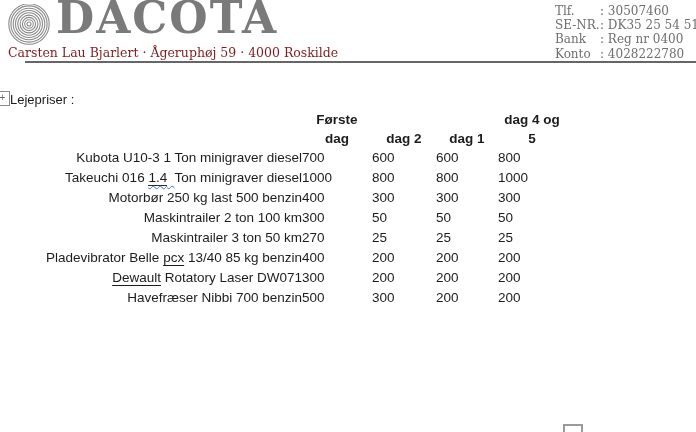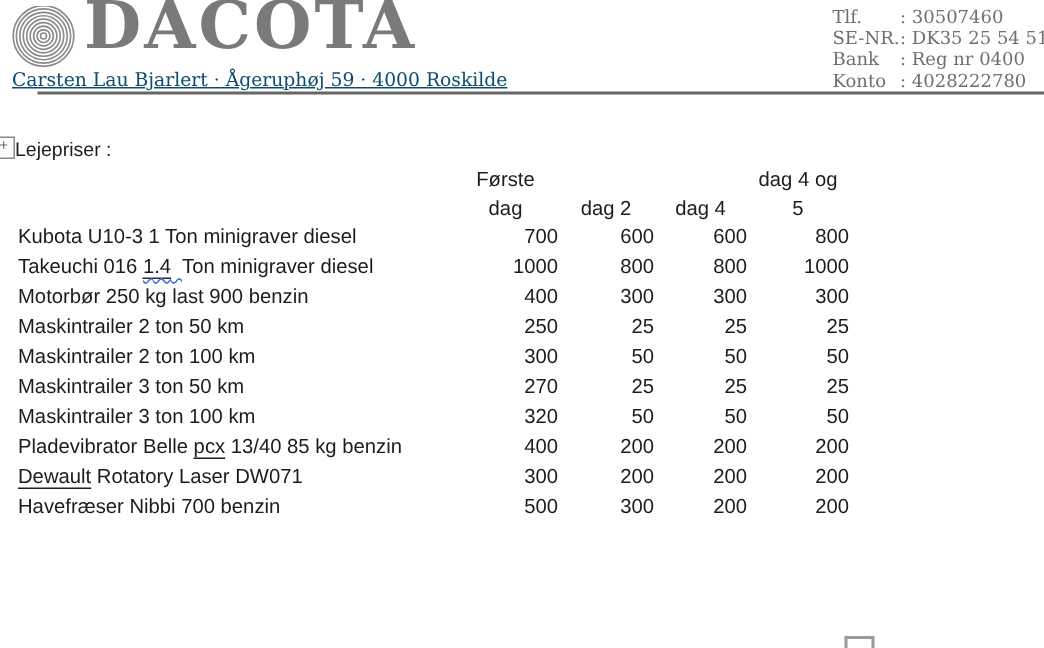--- a/index.html
+++ b/index.html
@@ -17,21 +17,21 @@
   .logo-rings { position: absolute; left: 8px; top: 4px; width: 44px; height: 42px; }
   .logo-word {
     position: absolute; left: 56px; top: -6px;
     font-family: "DejaVu Serif", serif;
     font-weight: 700; font-size: 44px; line-height: 1.1;
     letter-spacing: 2px; color: #7a7a7a;
   }
   .address-line {
     position: absolute; left: 8px; top: 45px;
     font-family: "DejaVu Serif", serif;
-    font-size: 12.5px; color: #0c4a6e; white-space: pre; text-decoration: underline;
+    font-size: 12.5px; color: #7f1d1d; white-space: pre;
   }
   .header-rule { position: absolute; left: 25px; right: 0; top: 61px; height: 2px; background: #666666; }
 
   .contact { position: absolute; left: 555px; top: 4px; font-family: "DejaVu Serif", serif; font-size: 12px; color: #6f6f6f; }
   .contact-row { display: grid; grid-template-columns: 45px auto; line-height: 14.2px; white-space: pre; }
 
   
   .doc-title { position: absolute; left: 10px; top: 92px; font-size: 13px; color: #1c1c1c; white-space: pre; }
   .table-handle {
     position: absolute; left: -5px; top: 91px;
@@ -43,26 +43,26 @@
   table.price-table {
     position: absolute; left: 12px; top: 110px;
     border-collapse: collapse; table-layout: fixed;
     width: 554px; font-size: 13.5px; color: #1c1c1c;
   }
   col.c-name { width: 290px; }
   col.c-p1 { width: 70px; }
   col.c-p2 { width: 64px; }
   col.c-p3 { width: 62px; }
   col.c-p4 { width: 68px; }
-  .price-table th { font-weight: normal; vertical-align: bottom; padding: 0; }
+  .price-table th { font-weight: bold; vertical-align: bottom; padding: 0; }
   .price-table th .hl { height: 19px; line-height: 19px; }
   .price-table td { height: 20px; line-height: 20px; padding: 0; }
-  .cell-name { text-align: left; white-space: pre; }
+  .cell-name { text-align: right; white-space: pre; }
   .cell-name span { white-space: pre; }
-  .cell-price { text-align: right; }
+  .cell-price { text-align: left; }
 
   .footer-note { position: absolute; left: 12px; top: 408px; font-size: 13.5px; line-height: 20px; white-space: pre; }
 
   
   .sq-red  { text-decoration-line: underline; text-decoration-style: wavy; text-decoration-color: #e03c31; text-decoration-thickness: 1px; text-underline-offset: 2.5px; text-decoration: underline; }
   .sq-blue { text-decoration-line: underline; text-decoration-style: wavy; text-decoration-color: #3f6fd8; text-decoration-thickness: 1px; text-underline-offset: 3px; }
   .u { border-bottom: 1px solid #2a2a2a; }
 
   .partial-box {
     position: absolute; left: 563px; top: 424px;
@@ -133,21 +133,21 @@
       <th>
         <div class="hl">Første</div>
         <div class="hl">dag</div>
       </th>
       <th>
         <div class="hl"></div>
         <div class="hl">dag 2</div>
       </th>
       <th>
         <div class="hl"></div>
-        <div class="hl">dag 4</div>
+        <div class="hl">dag 1</div>
       </th>
       <th>
         <div class="hl">dag 4 og</div>
         <div class="hl">5</div>
       </th>
     </tr>
   </thead>
   <tbody>
       <tr>
         <td class="cell-name"><span>Kubota U10-3 1 Ton minigraver diesel</span></td>
@@ -157,55 +157,41 @@
         <td class="cell-price">800</td>
       </tr>
       <tr>
         <td class="cell-name"><span>Takeuchi 016 </span><span class="u sq-blue">1.4</span><span class="sq-blue">  </span><span>Ton minigraver diesel</span></td>
         <td class="cell-price">1000</td>
         <td class="cell-price">800</td>
         <td class="cell-price">800</td>
         <td class="cell-price">1000</td>
       </tr>
       <tr>
-        <td class="cell-name"><span>Motorbør 250 kg last 900 benzin</span></td>
+        <td class="cell-name"><span>Motorbør 250 kg last 500 benzin</span></td>
         <td class="cell-price">400</td>
         <td class="cell-price">300</td>
         <td class="cell-price">300</td>
         <td class="cell-price">300</td>
-      </tr>
-      <tr>
-        <td class="cell-name"><span>Maskintrailer 2 ton 50 km</span></td>
-        <td class="cell-price">250</td>
-        <td class="cell-price">25</td>
-        <td class="cell-price">25</td>
-        <td class="cell-price">25</td>
       </tr>
       <tr>
         <td class="cell-name"><span>Maskintrailer 2 ton 100 km</span></td>
         <td class="cell-price">300</td>
         <td class="cell-price">50</td>
         <td class="cell-price">50</td>
         <td class="cell-price">50</td>
       </tr>
       <tr>
         <td class="cell-name"><span>Maskintrailer 3 ton 50 km</span></td>
         <td class="cell-price">270</td>
         <td class="cell-price">25</td>
         <td class="cell-price">25</td>
         <td class="cell-price">25</td>
       </tr>
       <tr>
-        <td class="cell-name"><span>Maskintrailer 3 ton 100 km</span></td>
-        <td class="cell-price">320</td>
-        <td class="cell-price">50</td>
-        <td class="cell-price">50</td>
-        <td class="cell-price">50</td>
-      </tr>
-      <tr>
         <td class="cell-name"><span>Pladevibrator Belle </span><span class="sq-red">pcx</span><span> 13/40 85 kg benzin</span></td>
         <td class="cell-price">400</td>
         <td class="cell-price">200</td>
         <td class="cell-price">200</td>
         <td class="cell-price">200</td>
       </tr>
       <tr>
         <td class="cell-name"><span class="sq-red">Dewault</span><span> Rotatory Laser DW071</span></td>
         <td class="cell-price">300</td>
         <td class="cell-price">200</td>

